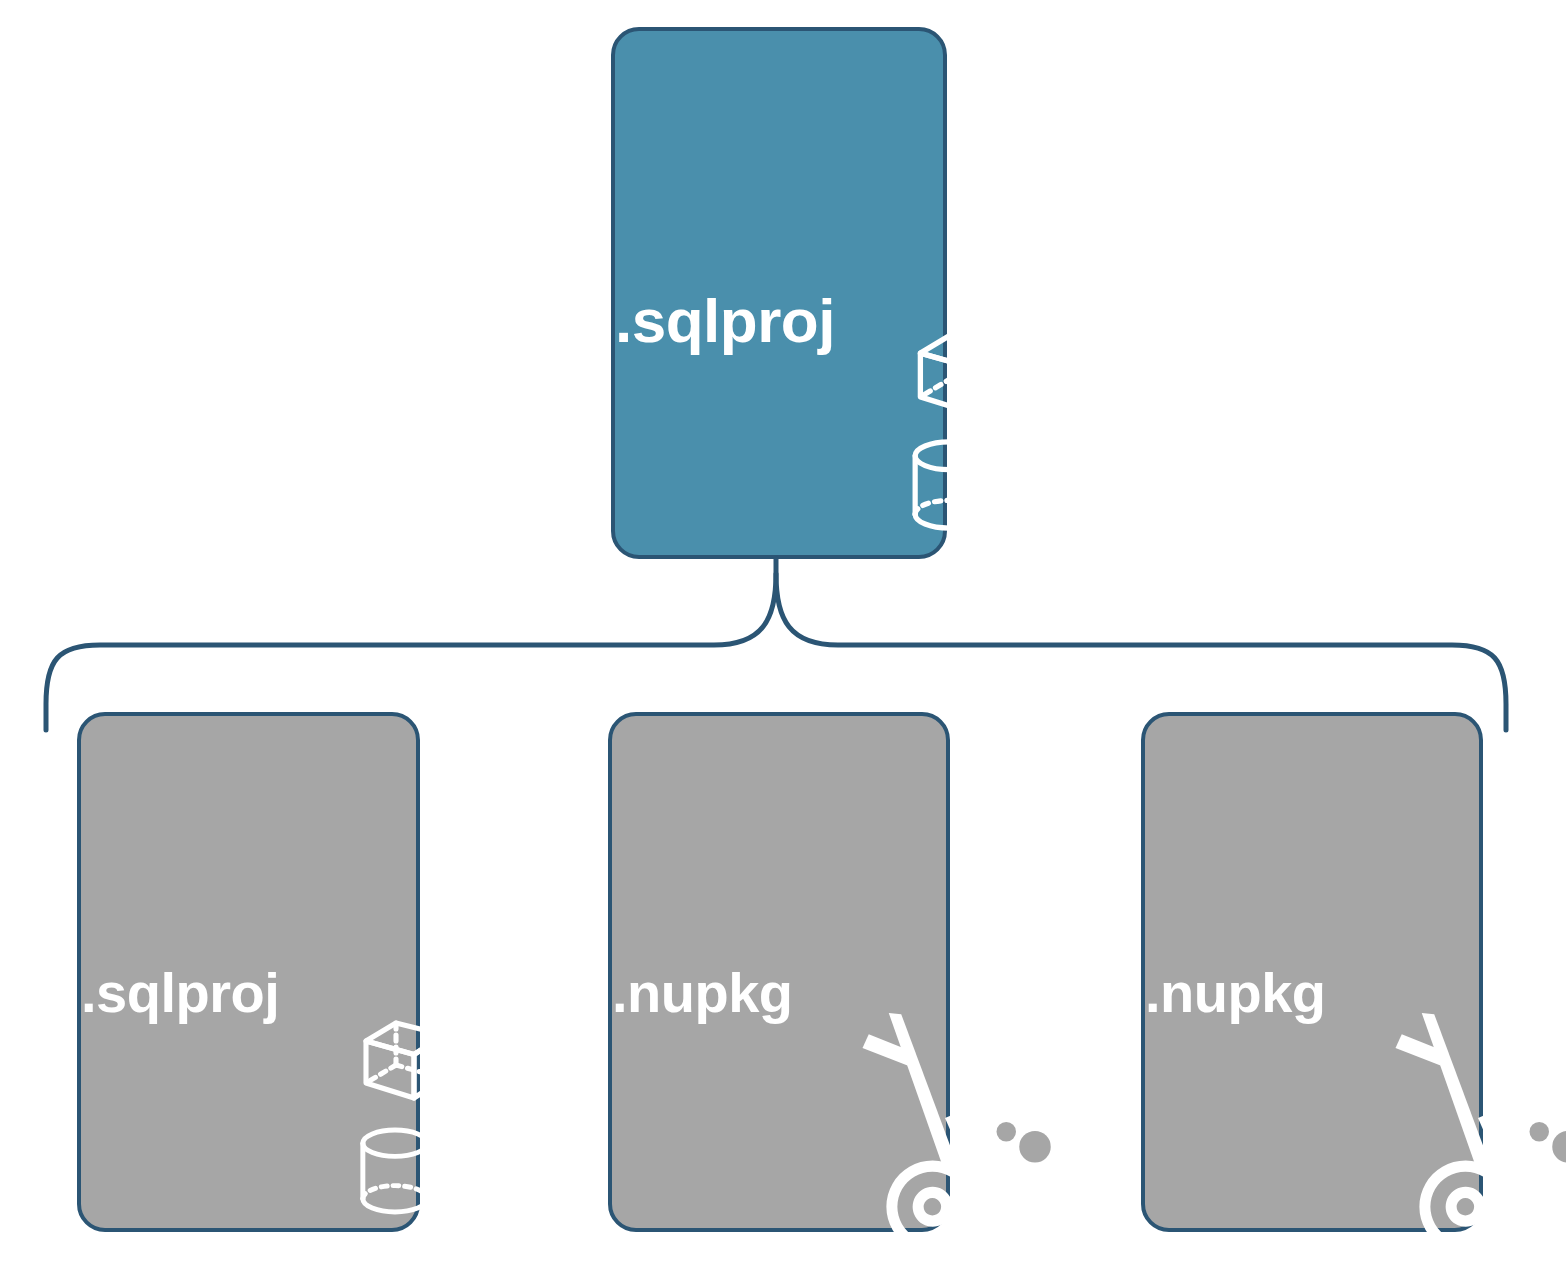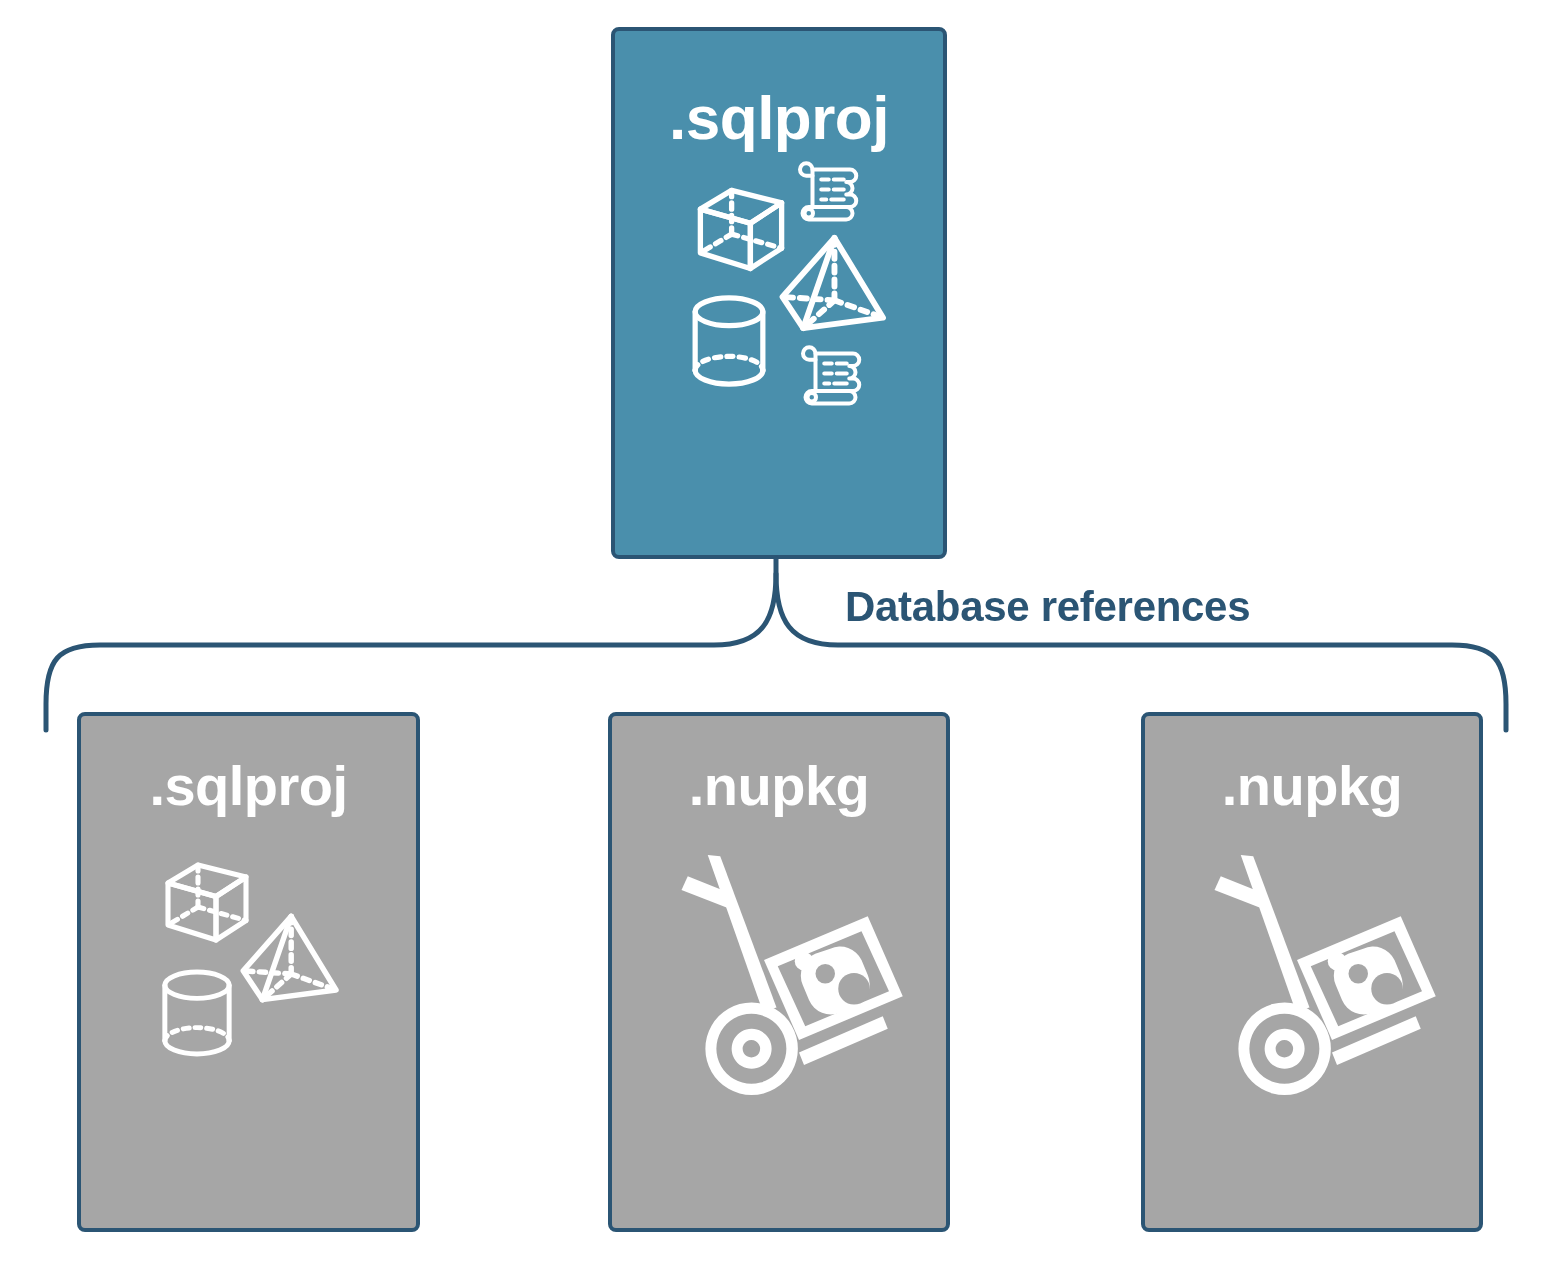--- a/index.html
+++ b/index.html
@@ -14,23 +14,23 @@
     position: relative;
     width: 1566px;
     height: 1274px;
     background: #ffffff;
     overflow: hidden;
   }
   .node {
     position: absolute;
     box-sizing: border-box;
     border: 4px solid #2b5574;
-    border-radius: 8px;
+    border-radius: 28px;
     display: flex;
-    flex-direction: column;
+    flex-direction: row;
     align-items: center;
   }
   .node-primary {
     background: #4a8fac;
   }
   .node-secondary {
     background: #a6a6a6;
   }
   .node-title {
     color: #ffffff;
@@ -169,21 +169,20 @@
                C 1494 645, 1506 660, 1506 704
                L 1506 730"></path>
       <path d="M 776 574
                C 776 620, 762 645, 714 645
                L 100 645
                C 58 645, 46 660, 46 704
                L 46 730"></path>
     </g>
   </svg>
 
-  <div id="brace-label">Database references</div>
 
   <div class="node node-secondary node-bottom" id="node-ref-1">
     <div class="node-title">.sqlproj</div>
     <div class="icon-stage">
 
       <svg width="96" height="96" viewBox="0 0 64 64" style="left:78px; top:42px;">
         <g fill="none" stroke="#ffffff" stroke-width="3.4" stroke-linecap="round" stroke-linejoin="round">
           <path d="M6 18 L26 6 L58 14 L38 27 Z"></path>
           <path d="M6 18 L6 46 L38 56 L38 27 Z"></path>
           <path d="M38 27 L58 14 L58 43 L38 56 Z"></path>

